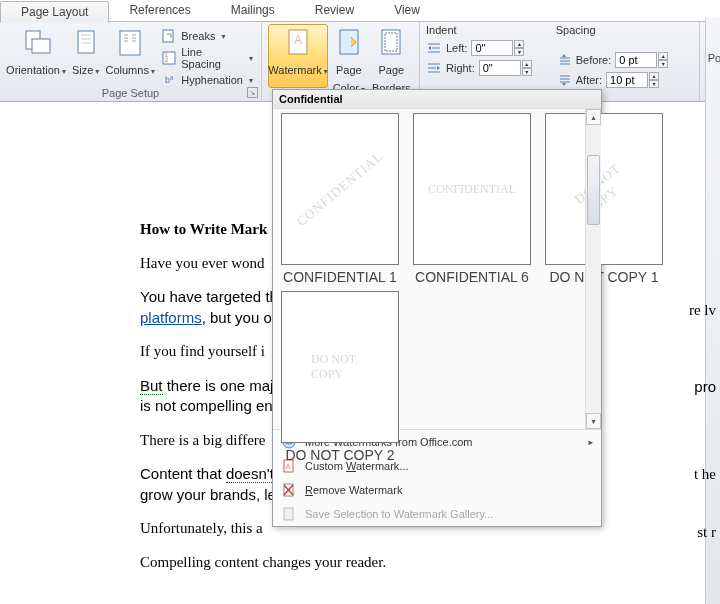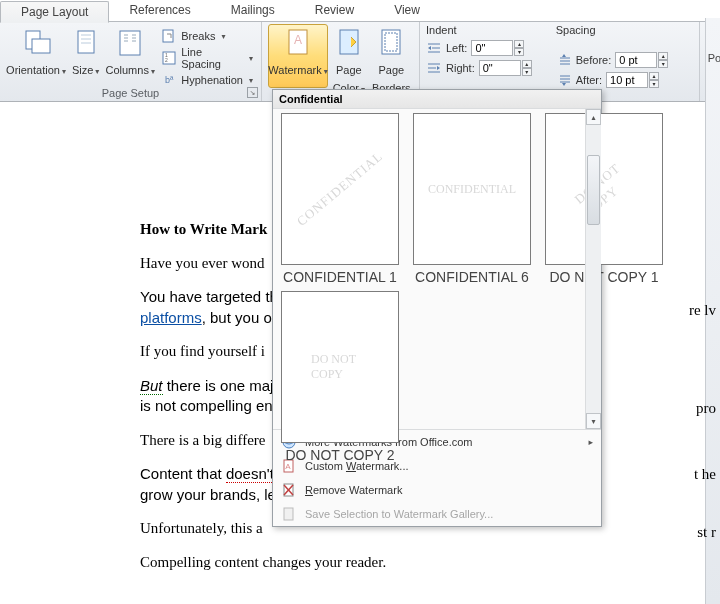--- a/index.html
+++ b/index.html
@@ -25,21 +25,21 @@
   .spin input { width:42px; height:16px; border:1px solid #a9adb2; font-size:11px; padding:0 3px; }
   .spin .sp-btns { display:flex; flex-direction:column; margin-left:1px;}
   .spin .sp-btns span { width:10px; height:8px; border:1px solid #a9adb2; font-size:6px; line-height:6px; text-align:center; background:#f4f6f8;}
   .para-row { display:flex; align-items:center; height:20px; gap:4px; font-size:11px; color:#333;}
   .icon16 { width:16px; height:16px; display:flex;align-items:center;justify-content:center;}
   .doc { position:absolute; left:20px; top:130px; width:660px; background:#fff; padding:90px 0 0 120px; }
   .doc p { font-family: "Times New Roman", serif; font-size: 15px; color:#000; margin-bottom:14px; line-height:1.3;}
   .doc .h { font-weight:bold; }
   .link { color:#0b4fa4; text-decoration:underline; }
   .sq-red { border-bottom: 1px dotted #c00;}
-  .sq-grn { border-bottom: 1px dotted #060; font-style: italic;}
+  .sq-grn { border-bottom: 1px dotted #060;}
 
   
   .gallery { position:absolute; left:272px; top:89px; width:330px; background:#0c4a6e; border:1px solid #9aa0a6; box-shadow:2px 2px 6px rgba(0,0,0,.25); z-index:50;}
   .gallery-head { background:linear-gradient(#f1f1f1,#e6e6e6); font-weight:bold; font-size:11px; padding:3px 6px; border-bottom:1px solid #dadcde;}
   .gallery-body { position:relative; padding:4px; background:#fafafa; max-height:320px; }
   .gallery-grid { display:flex; flex-wrap:wrap; gap:6px; width:392px;}
   .thumb-wrap { width:126px; display:flex; flex-direction:column; align-items:center;}
   .thumb { width:118px; height:152px; border:1px solid #7c7c7c; background:#fff; position:relative; overflow:hidden;}
   .wm-diag { position:absolute; left:50%; top:50%; transform:translate(-50%,-50%) rotate(-40deg); color:#d8d8d8; font-family: "Times New Roman",serif; letter-spacing:1px;}
   .wm-h { position:absolute; left:50%; top:50%; transform:translate(-50%,-50%); color:#d8d8d8; font-family:"Times New Roman",serif;}
@@ -260,21 +260,21 @@
   <p><span>You have targeted th</span><br><span class="link">platforms</span><span>, but you o</span></p>
   <p>If you find yourself i</p>
   <p><span class="sq-grn">But</span><span> there is one major </span><br><span>is not compelling en</span></p>
   <p>There is a big differe</p>
   <p><span>Content that </span><span class="sq-red">doesn't</span><br><span>grow your brands, le</span></p>
   <p>Unfortunately, this a</p>
   <p>Compelling content changes your reader.</p>
 </div>
 
 <div style="position:absolute;right:4px;top:302px;font-family:'Times New Roman',serif;font-size:15px">re lv</div>
-<div style="position:absolute;right:4px;top:400px;font-family:Liberation Serif, serif;font-size:15px">pro</div>
+<div style="position:absolute;right:4px;top:378px;font-family:Liberation Sans, sans-serif;font-size:15px">pro</div>
 <div style="position:absolute;right:4px;top:466px;font-family:'Times New Roman',serif;font-size:15px">t he</div>
 <div style="position:absolute;right:4px;top:524px;font-family:'Times New Roman',serif;font-size:15px">st r</div>
 
 <div class="gallery">
   <div class="gallery-head">Confidential</div>
   <div class="gallery-body">
     <div class="gallery-grid">
       <div class="thumb-wrap">
         <div class="thumb">
             <div class="wm-diag" style="font-size:13px">CONFIDENTIAL</div>

